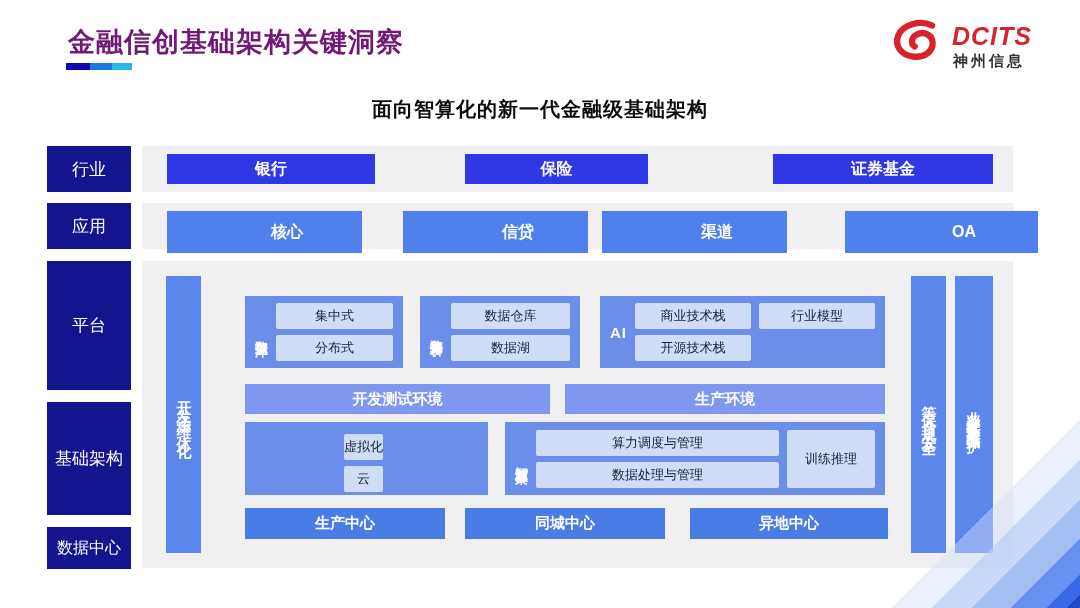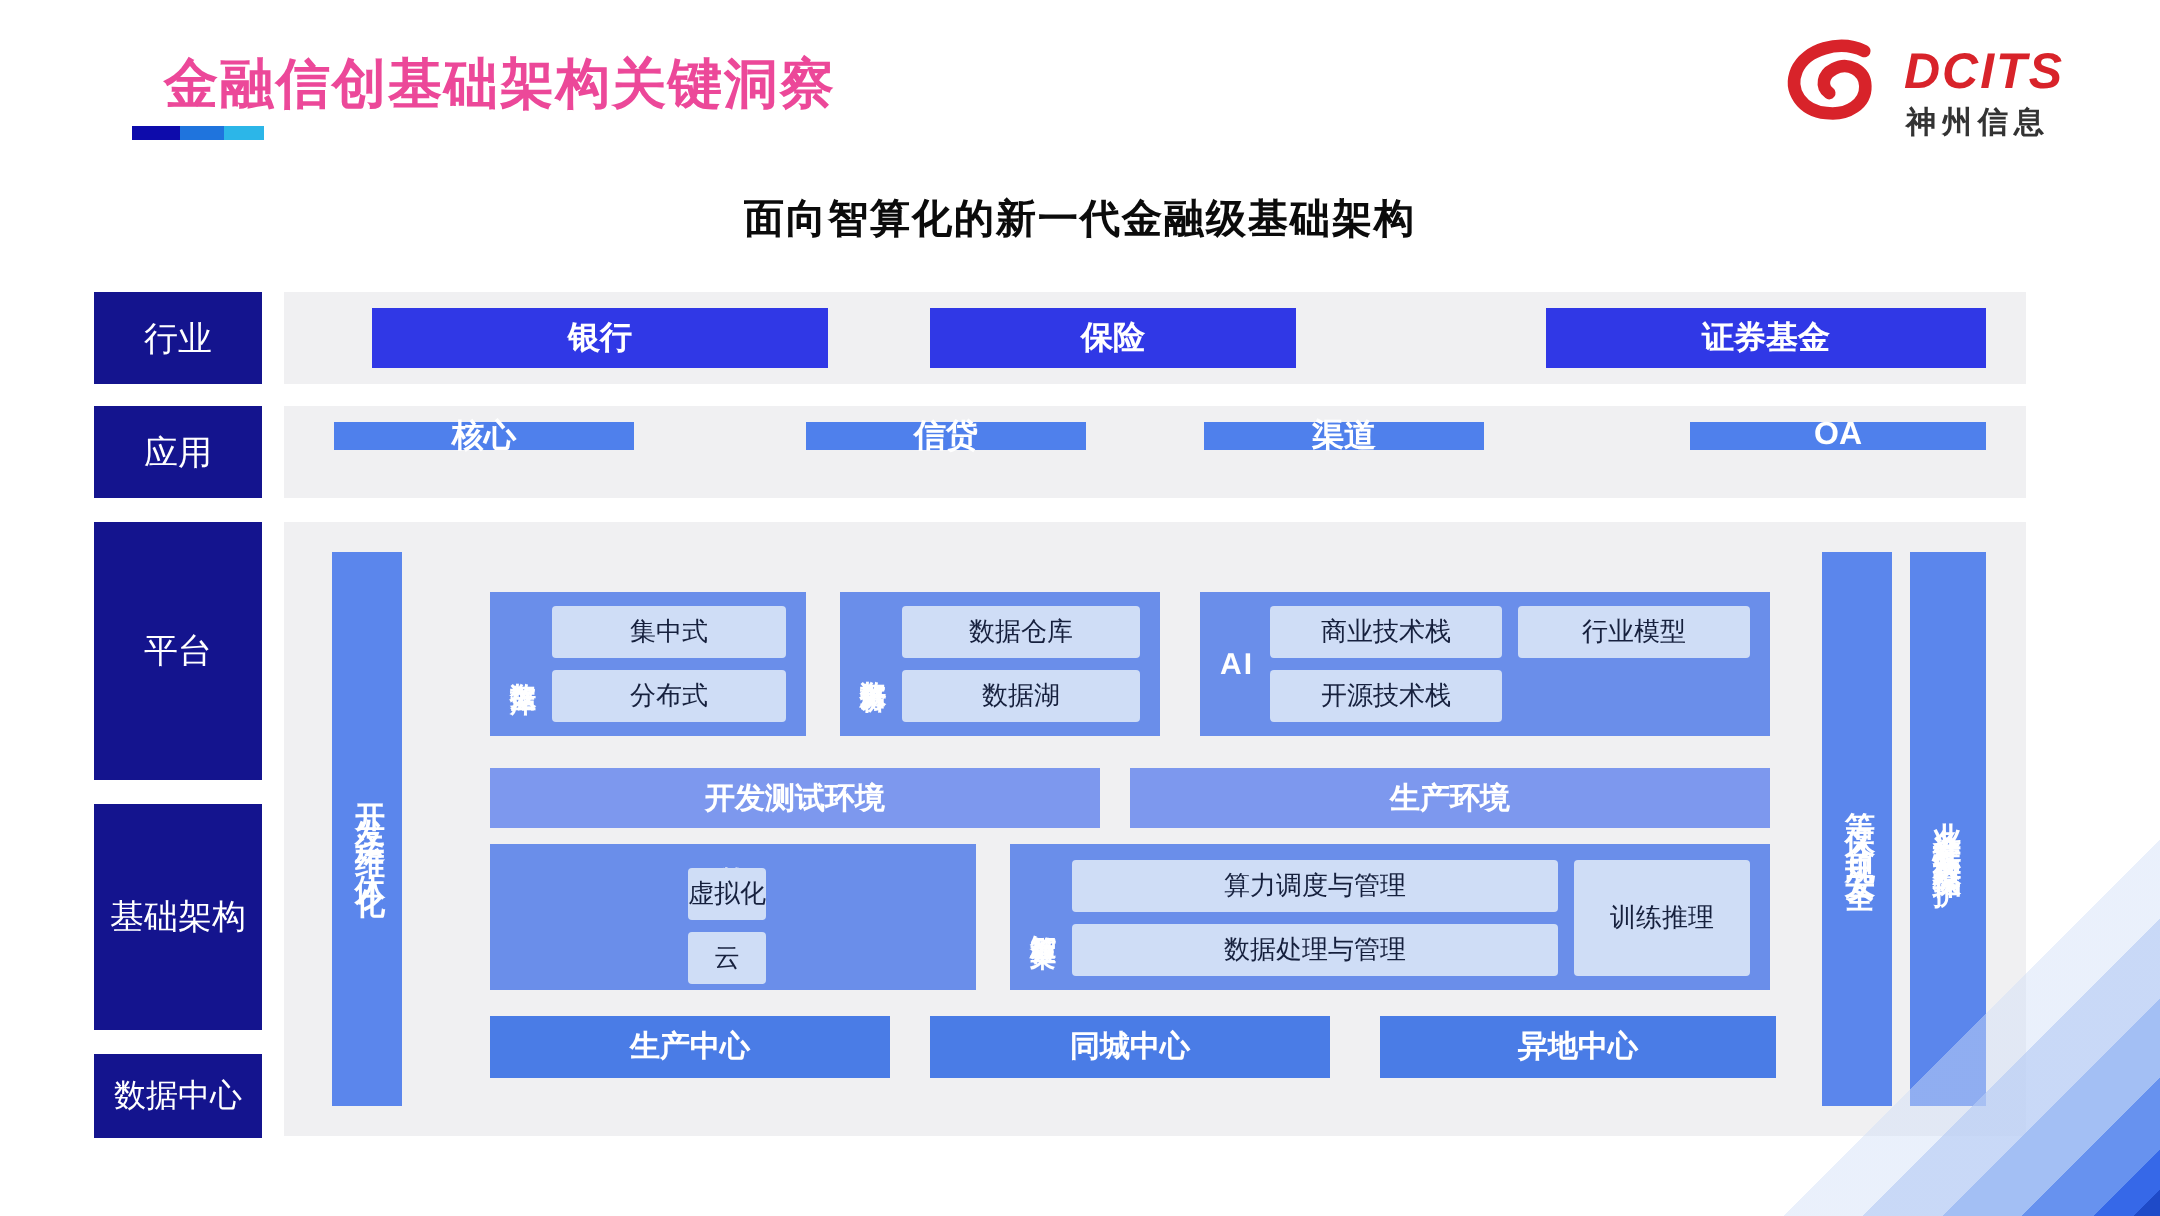--- a/index.html
+++ b/index.html
@@ -5,21 +5,21 @@
   html,body{margin:0;padding:0;}
   body{
     width:1080px;height:608px;position:relative;overflow:hidden;
     background:#ffffff;
     font-family:"Liberation Sans","DejaVu Sans",sans-serif;
   }
   .abs{position:absolute;}
 
   
   .page-title{
-    left:82px;top:24px;font-size:27px;font-weight:bold;color:#ec4899;letter-spacing:1px;
+    left:68px;top:24px;font-size:27px;font-weight:bold;color:#701a75;letter-spacing:1px;
   }
   .title-underline{left:66px;top:63px;display:flex;}
   .title-underline span{height:7px;display:block;}
   .u1{width:24px;background:#0d0bab;}
   .u2{width:22px;background:#1f74dd;}
   .u3{width:20px;background:#2cb6e8;}
 
   .logo-swirl{left:890px;top:18px;}
   .logo-brand{left:952px;top:22px;font-size:25px;font-weight:900;font-style:italic;color:#d8232a;letter-spacing:1px;}
   .logo-company{left:953px;top:52px;font-size:15px;font-weight:bold;color:#333;letter-spacing:3px;}
@@ -31,21 +31,21 @@
     left:47px;width:84px;background:#14148e;color:#fff;font-weight:normal;font-size:17px;
     display:flex;align-items:center;justify-content:center;
   }
 
   
   .gray{left:142px;width:871px;background:#f0f0f2;}
 
   
   .btn{display:flex;align-items:center;justify-content:center;color:#fff;font-weight:bold;}
   .btn-industry{background:#3038e6;font-size:16px;height:30px;top:154px;}
-  .btn-app{background:#4f80ec;font-size:16px;height:14px;top:211px;}
+  .btn-app{background:#4f80ec;font-size:16px;height:42px;top:211px;padding-left:45px;}
   .env-bar{background:#7d98ee;font-size:15px;height:30px;top:384px;}
   .dc-btn{background:#4a7ce6;font-size:15px;height:31px;top:508px;}
 
   
   .vbar{
     background:#5b86ec;color:#fff;font-weight:bold;font-size:15px;
     writing-mode:vertical-rl;text-orientation:upright;letter-spacing:7px;
     display:flex;align-items:center;justify-content:center;
     top:276px;height:277px;
   }
@@ -108,21 +108,21 @@
 <div class="abs navy-label" style="top:146px;height:46px;">行业</div>
 <div class="abs navy-label" style="top:203px;height:46px;">应用</div>
 <div class="abs navy-label" style="top:261px;height:129px;">平台</div>
 <div class="abs navy-label" style="top:402px;height:113px;">基础架构</div>
 <div class="abs navy-label" style="top:527px;height:42px;font-size:16px;">数据中心</div>
 
 <div class="abs gray" style="top:146px;height:46px;z-index:1;"></div>
 <div class="abs gray" style="top:203px;height:46px;z-index:1;"></div>
 <div class="abs gray" style="top:261px;height:307px;z-index:1;"></div>
 
-<div class="abs btn btn-industry" style="left:167px;width:228px;z-index:2;margin-left:19px;">银行</div>
+<div class="abs btn btn-industry" style="left:167px;width:208px;z-index:2;">银行</div>
 <div class="abs btn btn-industry" style="left:465px;width:183px;z-index:2;">保险</div>
 <div class="abs btn btn-industry" style="left:773px;width:220px;z-index:2;">证券基金</div>
 
 <div class="abs btn btn-app" style="left:167px;width:150px;z-index:2;">核心</div>
 <div class="abs btn btn-app" style="left:403px;width:140px;z-index:2;">信贷</div>
 <div class="abs btn btn-app" style="left:602px;width:140px;z-index:2;">渠道</div>
 <div class="abs btn btn-app" style="left:845px;width:148px;z-index:2;">OA</div>
 
 <div class="abs vbar" style="left:166px;width:35px;z-index:2;">开发运维一体化</div>
 

